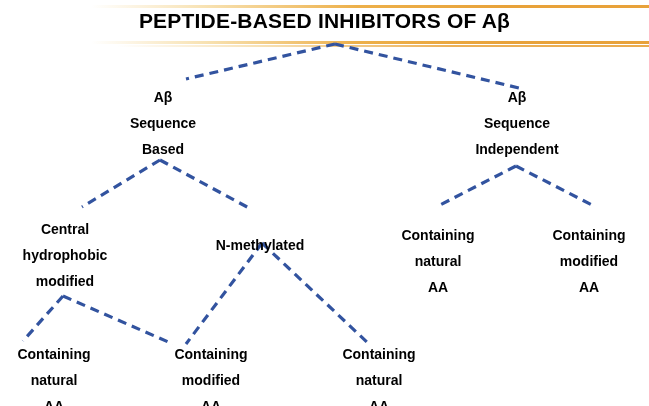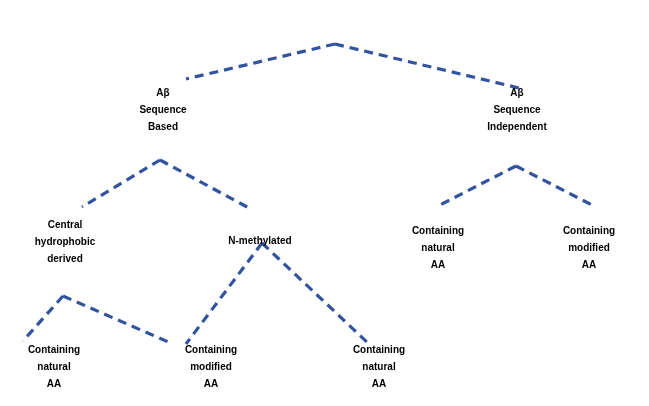--- a/index.html
+++ b/index.html
@@ -69,41 +69,47 @@
     top: 0;
     width: 649px;
     height: 406px;
     pointer-events: none;
   }
 
   
   .node {
     position: absolute;
     text-align: center;
-    font-size: 10px;
+    font-size: 14px;
     font-weight: bold;
-    line-height: 17px;
+    line-height: 26px;
     color: #000000;
     white-space: pre-line;
   }
   .node.n-root-left      { left: 88px;  top: 84px;  width: 150px; }
   .node.n-root-right     { left: 442px; top: 84px;  width: 150px; }
   .node.n-chd            { left: 0px;   top: 216px; width: 130px; }
   .node.n-nmeth          { left: 190px; top: 232px; width: 140px; }
   .node.n-ind-natural    { left: 374px; top: 222px; width: 128px; }
   .node.n-ind-modified   { left: 530px; top: 222px; width: 118px; }
   .node.n-leaf-a         { left: 0px;   top: 341px; width: 108px; }
   .node.n-leaf-b         { left: 152px; top: 341px; width: 118px; }
   .node.n-leaf-c         { left: 320px; top: 341px; width: 118px; }
 </style>
 </head>
 <body>
 
 <div id="canvas">
 
+  <div id="title-block">
+    <div class="rule top"></div>
+    <div id="page-title">PEPTIDE-BASED INHIBITORS OF Aβ</div>
+    <div class="rule bot"></div>
+    <div class="rule bot2"></div>
+  </div>
 
   <svg id="connectors" viewBox="0 0 649 406">
     <g fill="none" stroke="#32539f" stroke-width="3.2" stroke-dasharray="9 6" stroke-linecap="butt">
 
       <path d="M335,44 L186,79"></path>
       <path d="M335,44 L519,88"></path>
 
       <path d="M160,160 L82,207"></path>
       <path d="M160,160 L249,208"></path>
 
@@ -120,21 +126,21 @@
 
   <div class="node n-root-left">Aβ
 Sequence
 Based</div>
   <div class="node n-root-right">Aβ
 Sequence
 Independent</div>
 
   <div class="node n-chd">Central
 hydrophobic
-derived</div>
+modified</div>
   <div class="node n-nmeth">N-methylated</div>
   <div class="node n-ind-natural">Containing
 natural
 AA</div>
   <div class="node n-ind-modified">Containing
 modified
 AA</div>
 
   <div class="node n-leaf-a">Containing
 natural

